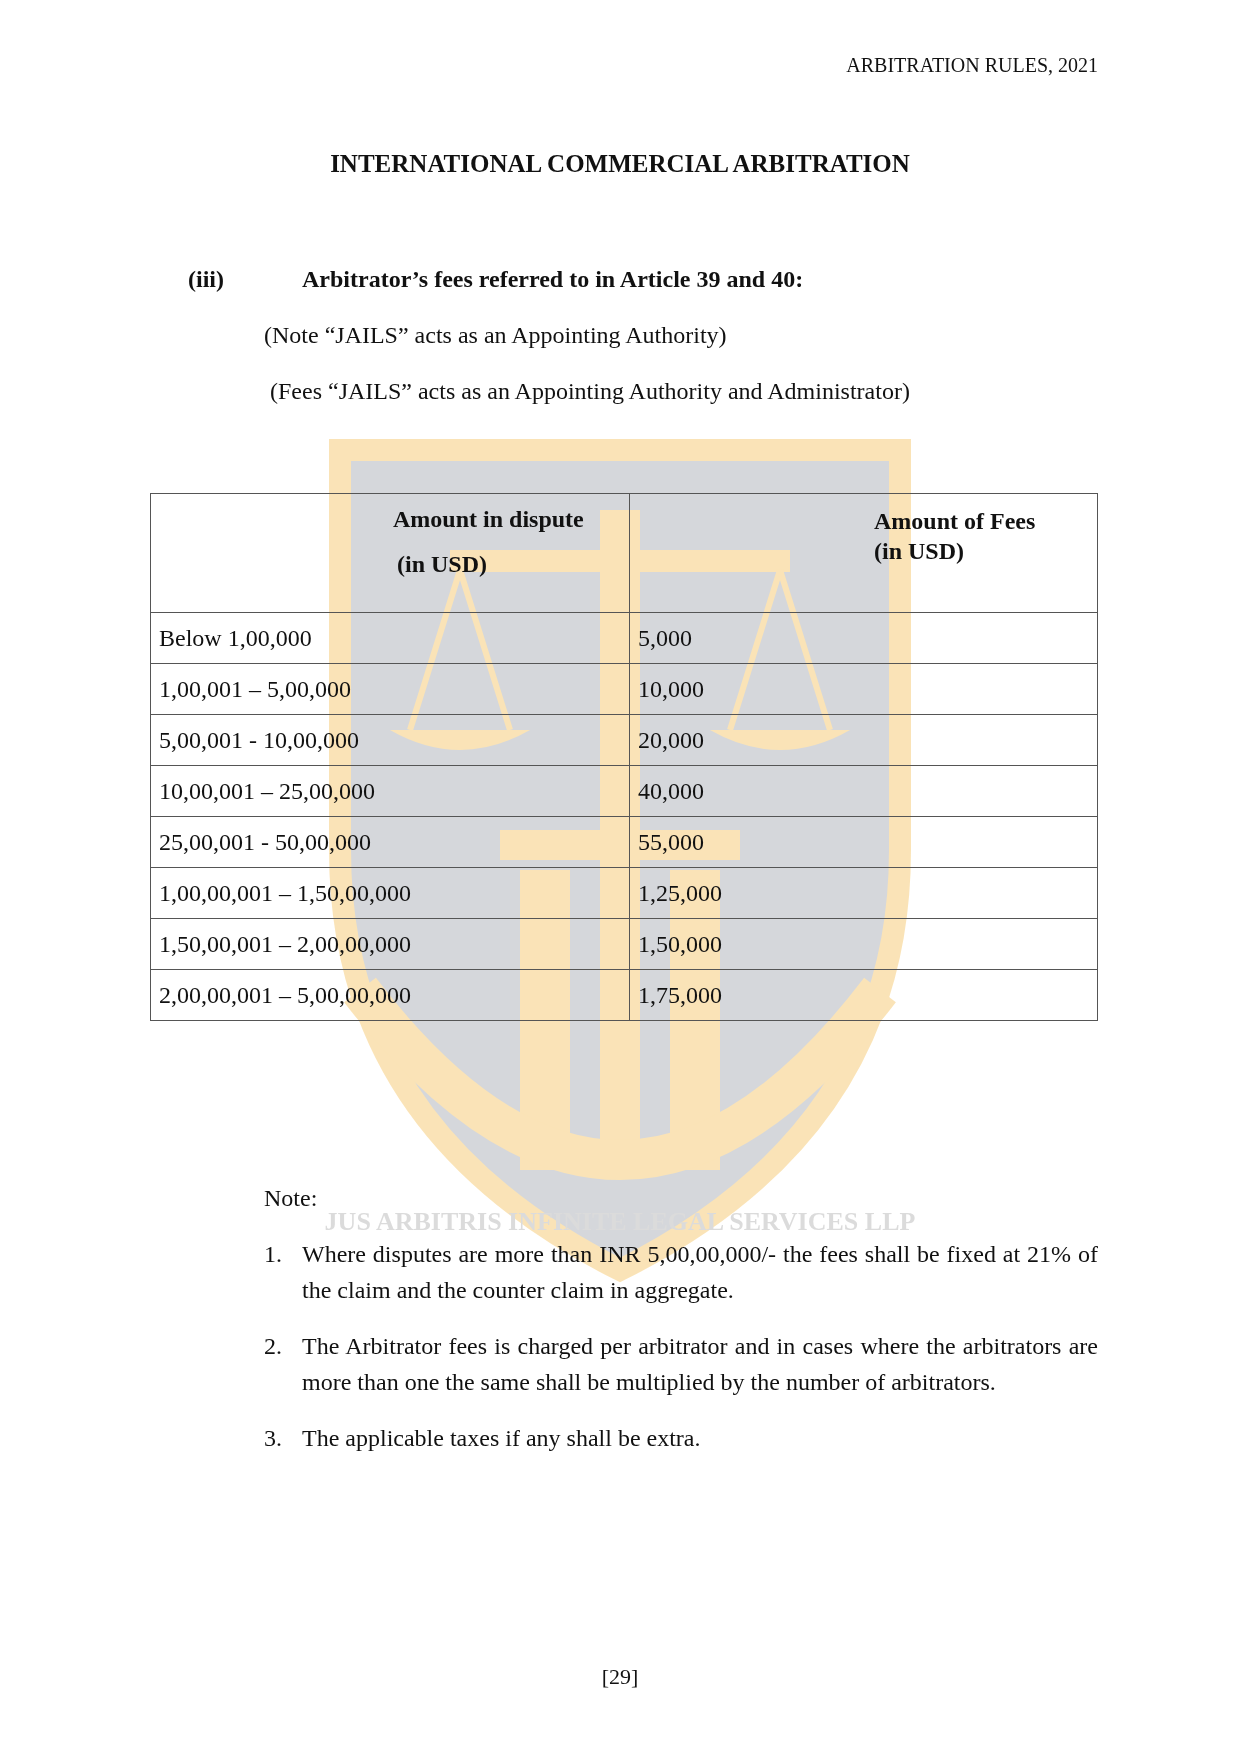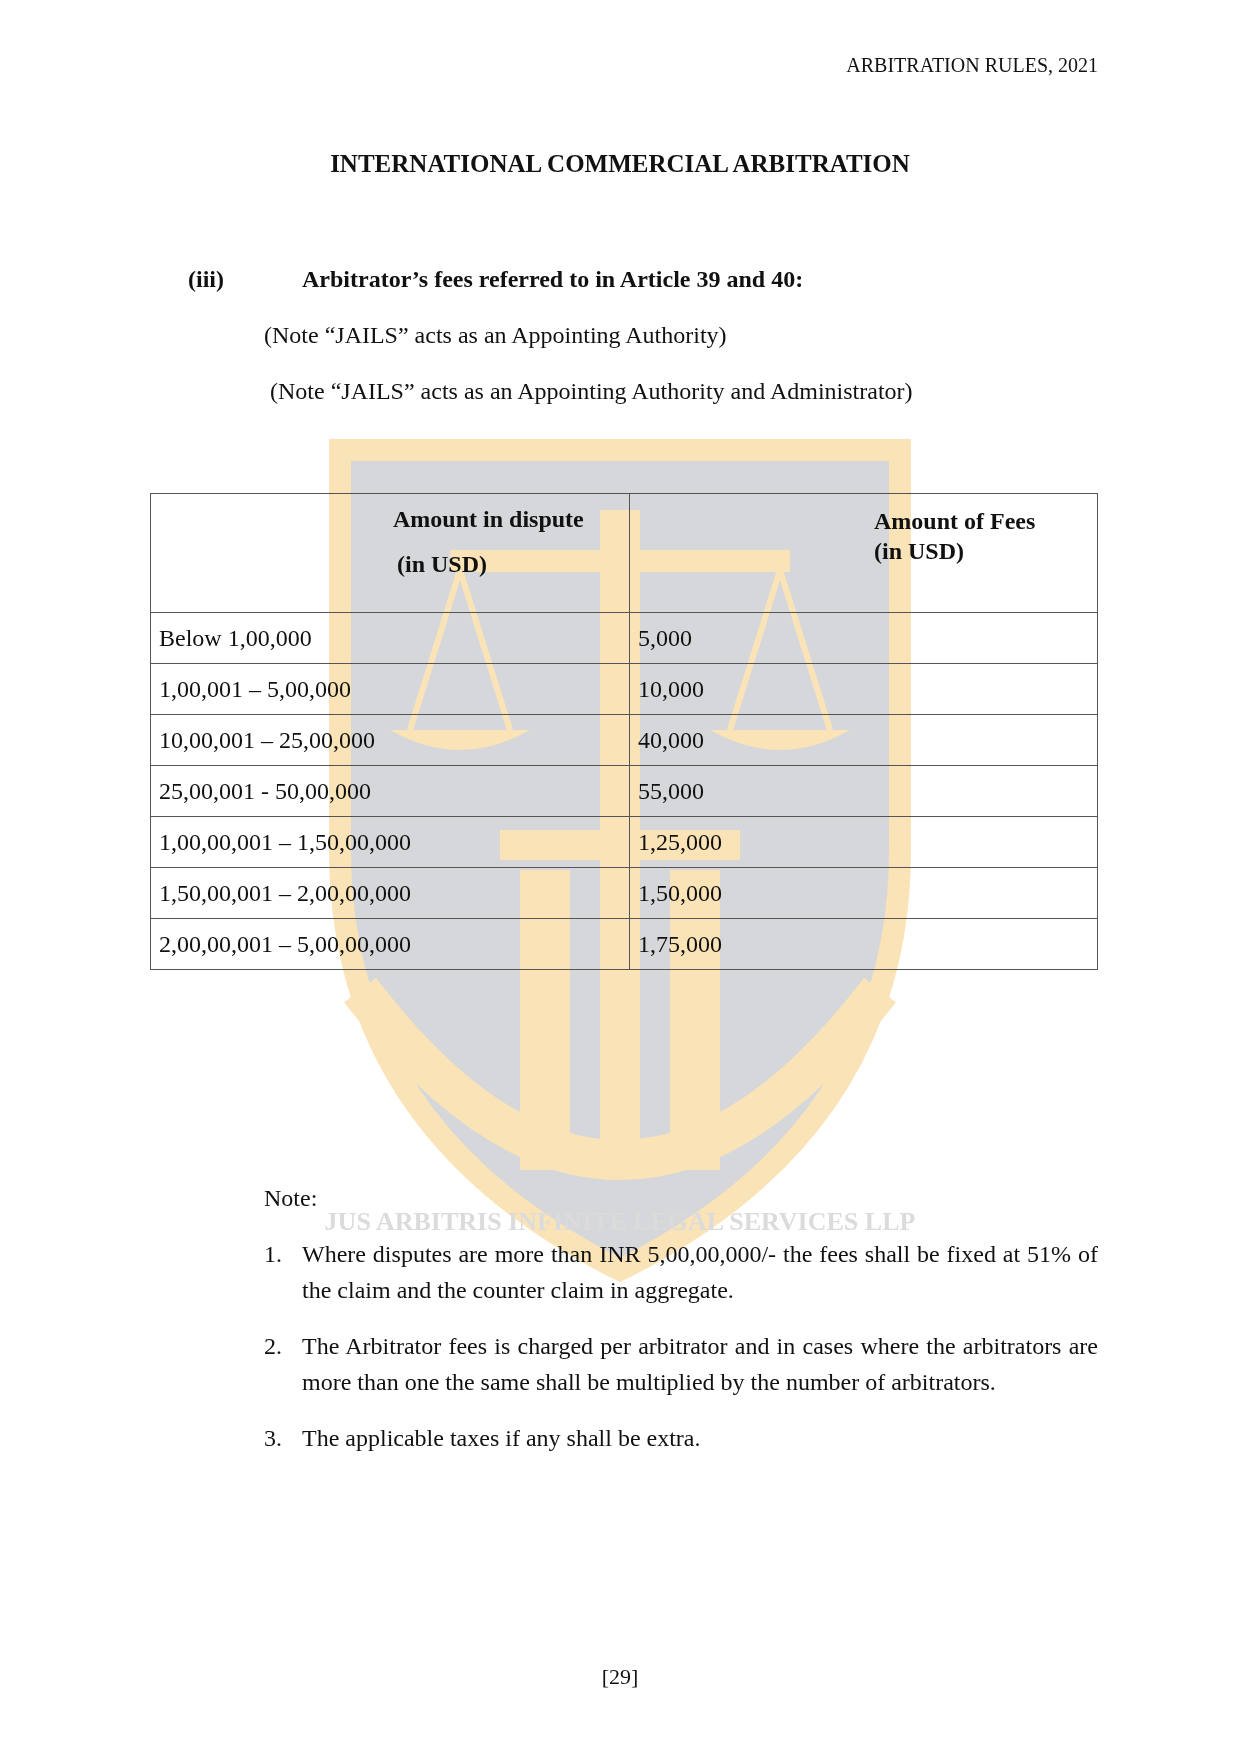--- a/index.html
+++ b/index.html
@@ -44,40 +44,44 @@
   <rect x="370" y="440" width="50" height="300" fill="#f2b233"></rect>
   <path d="M60 560 Q320 900 580 560" stroke="#f2b233" stroke-width="40" fill="none"></path>
   <text x="320" y="800" text-anchor="middle" font-size="26" fill="#9a9a9a" font-family="Liberation Serif, serif" font-weight="bold">JUS ARBITRIS INFINITE LEGAL SERVICES LLP</text>
 </svg>
 
 <div class="abs title">INTERNATIONAL COMMERCIAL ARBITRATION</div>
 
 <div class="abs sec-num">(iii)</div>
 <div class="abs sec-title">Arbitrator’s fees referred to in Article 39 and 40:</div>
 <div class="abs sub1">(Note “JAILS” acts as an Appointing Authority)</div>
-<div class="abs sub2">(Note “JAILS” acts as an Appointing Authority and Administrator)</div>
+<div class="abs sub2">(Fees “JAILS” acts as an Appointing Authority and Administrator)</div>
 
 <table class="fees">
   <tbody>
       <tr>
     <th class="col1">
       <span class="h1">Amount in dispute</span>
       <span class="h1b">(in USD)</span>
     </th>
     <th>
       <span class="h2"><span>Amount of Fees</span><br><span>(in USD)</span></span>
     </th>
   </tr>
   <tr>
         <td>Below 1,00,000</td>
         <td>5,000</td>
       </tr>
   <tr>
         <td>1,00,001 – 5,00,000</td>
         <td>10,000</td>
+      </tr>
+  <tr>
+        <td>5,00,001 - 10,00,000</td>
+        <td>20,000</td>
       </tr>
   <tr>
         <td>10,00,001 – 25,00,000</td>
         <td>40,000</td>
       </tr>
   <tr>
         <td>25,00,001 - 50,00,000</td>
         <td>55,000</td>
       </tr>
   <tr>
@@ -92,21 +96,21 @@
         <td>2,00,00,001 – 5,00,00,000</td>
         <td>1,75,000</td>
       </tr>
 </tbody>
   </table>
 
 <div class="abs note-label">Note:</div>
 <div class="abs notes">
   <div class="note">
       <span class="n">1.</span>
-      <span class="t">Where disputes are more than INR 5,00,00,000/- the fees shall be fixed at 51% of the claim and the counter claim in aggregate.</span>
+      <span class="t">Where disputes are more than INR 5,00,00,000/- the fees shall be fixed at 21% of the claim and the counter claim in aggregate.</span>
     </div>
   <div class="note">
       <span class="n">2.</span>
       <span class="t">The Arbitrator fees is charged per arbitrator and in cases where the arbitrators are more than one the same shall be multiplied by the number of arbitrators.</span>
     </div>
   <div class="note">
       <span class="n">3.</span>
       <span class="t">The applicable taxes if any shall be extra.</span>
     </div>
 </div>

